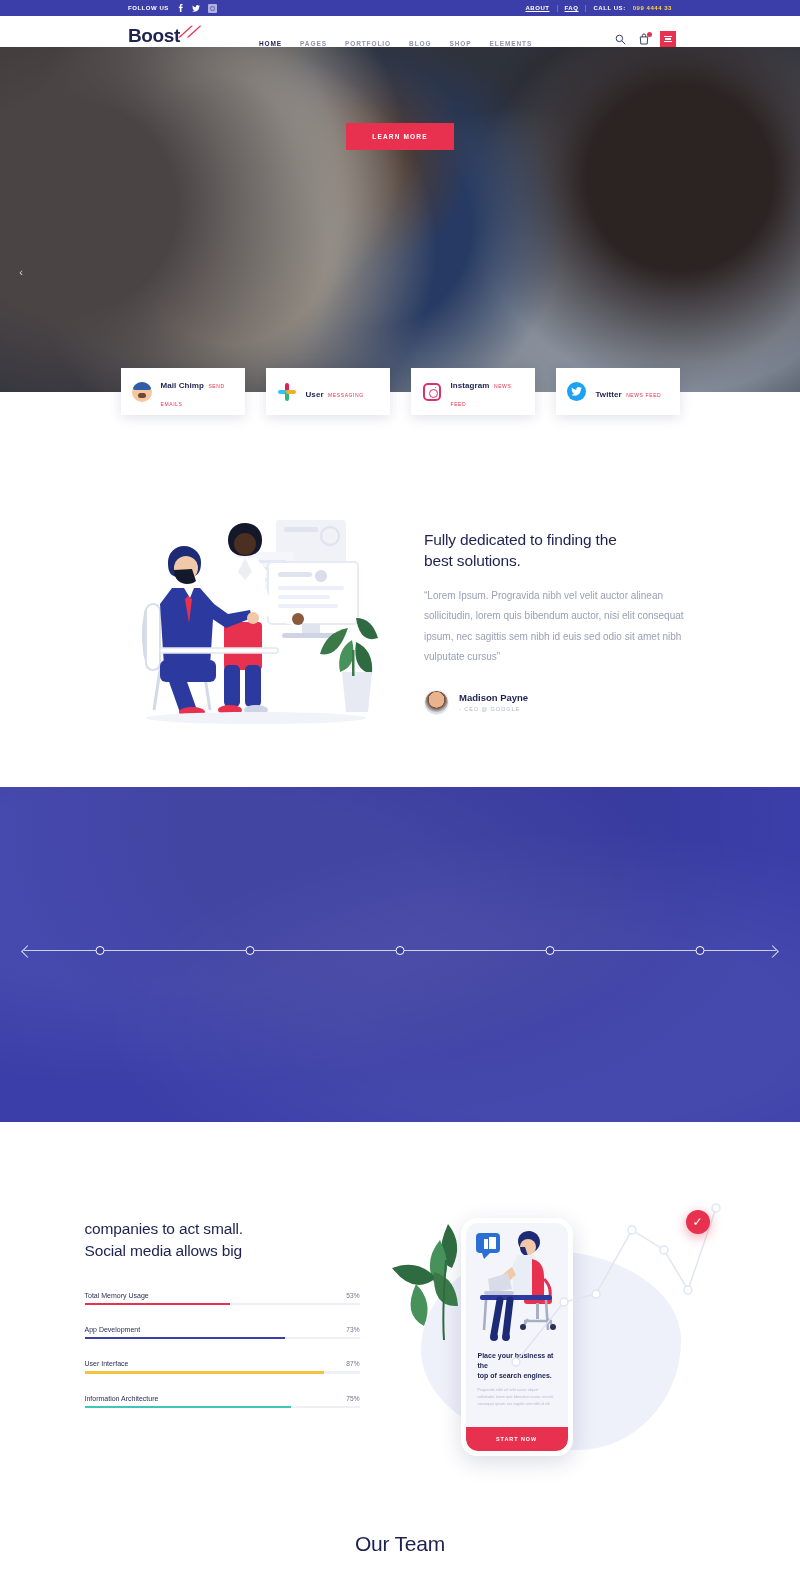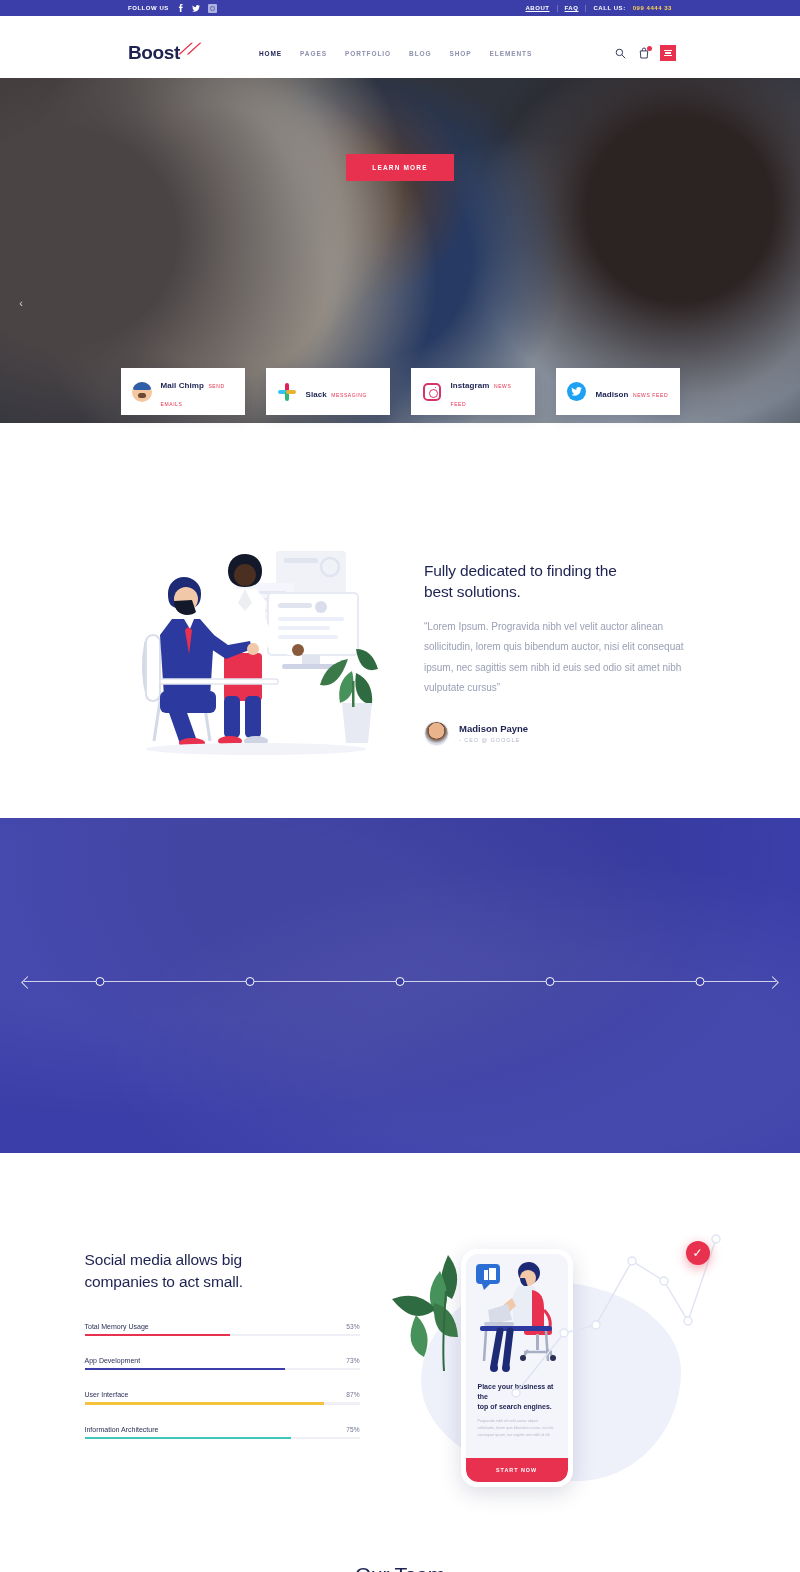--- a/index.html
+++ b/index.html
@@ -31,27 +31,26 @@
     display: inline-flex; align-items: center; justify-content: center;
     font-size: 7px; color: #c8c9e8;
   }
   .soc.boxed { background: #aeb0dd; color: #3b3ea8; border-radius: 1px; }
   .tb-link { color: #fff; text-transform: uppercase; }
   .tb-sep { width: 1px; height: 7px; background: #6f71bd; }
   .tb-phone { color: #ffd24a; }
 
   
   .header {
-    height: 50px;
+    height: 31px;
     background: #ffffff;
     display: flex;
-    align-items: center;
+    align-items: flex-end;
     position: relative;
     z-index: 40;
-    margin-top: 12px;
   }
   .logo {
     margin-left: 128px;
     font-size: 19px;
     font-weight: bold;
     letter-spacing: -.02em;
     color: #1d2251;
     position: relative;
     display: inline-block;
   }
@@ -425,21 +424,21 @@
     <div class="scard">
       <span class="glyph">
           <span class="slk">
             <i></i>
             <i></i>
             <i></i>
             <i></i>
           </span>
         </span>
       <span class="txt">
-        <span class="nm">Slack</span>
+        <span class="nm">User</span>
         <span class="sub">MESSAGING</span>
       </span>
     </div>
     <div class="scard">
       <span class="glyph">
           <span class="ig">
             <span class="dot"></span>
           </span>
         </span>
       <span class="txt">
@@ -451,21 +450,21 @@
       <span class="glyph">
           <span class="tw">
             <span>
         <svg width="11" height="9" viewBox="0 0 12 10">
                 <path d="M12 1.2c-.4.2-.9.3-1.4.4.5-.3.9-.8 1-1.3-.5.3-1 .5-1.5.6A2.4 2.4 0 0 0 5.9 3C3.9 2.9 2.1 2 .9.5.7.9.6 1.3.6 1.7c0 .8.4 1.6 1.1 2-.4 0-.8-.1-1.1-.3 0 1.2.8 2.2 1.9 2.4-.2.1-.4.1-.6.1h-.5c.3 1 1.2 1.7 2.2 1.7A4.8 4.8 0 0 1 0 8.7 6.8 6.8 0 0 0 3.8 9.8c4.5 0 7-3.7 7-6.9v-.3c.4-.4.8-.8 1.2-1.4z" fill="#fff"></path>
               </svg>
       </span>
           </span>
         </span>
       <span class="txt">
-        <span class="nm">Madison</span>
+        <span class="nm">Twitter</span>
         <span class="sub">NEWS FEED</span>
       </span>
     </div>
   </div>
 
   <div class="testi">
     <div class="testi-illu">
       <svg viewBox="0 0 290 225" width="290" height="225">
 
         <g opacity=".95">
@@ -566,22 +565,22 @@
 
     <div class="tl-node" style="left:68.8%"></div>
 
     <div class="tl-node" style="left:87.5%"></div>
 
   </div>
 
   <div class="skills">
     <div class="skills-left">
       <div class="skills-h">
+        <div>companies to act small.</div>
         <div>Social media allows big</div>
-        <div>companies to act small.</div>
       </div>
       <div class="bars">
         <div class="bar-row">
           <div class="bar-top">
             <span class="bar-name">Total Memory Usage</span>
             <span class="bar-pct">53%</span>
           </div>
           <div class="bar-track">
             <div class="bar-fill" style="width:53%; background:#e8304f"></div>
           </div>

